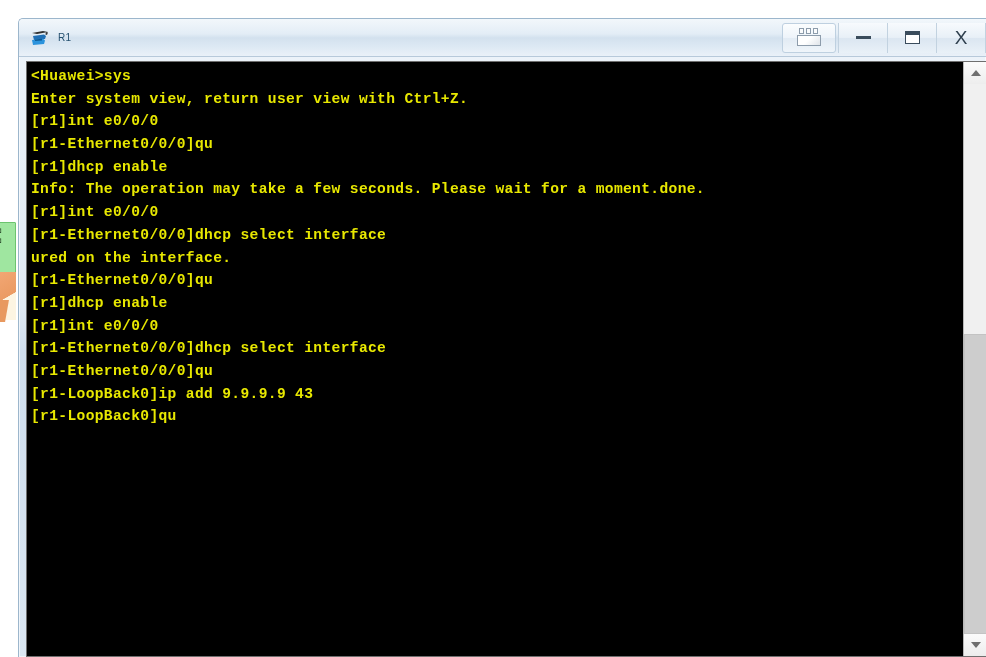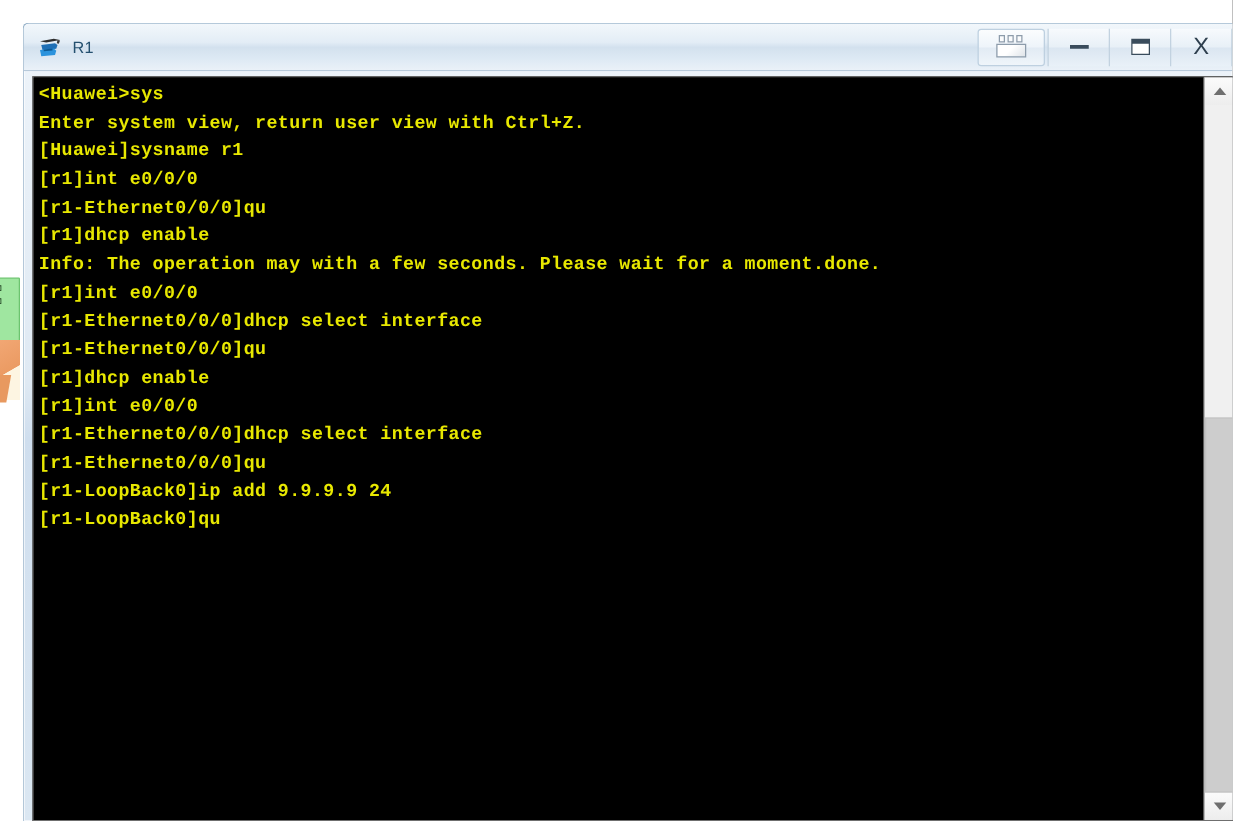--- a/index.html
+++ b/index.html
@@ -89,21 +89,21 @@
 
   .win-icon {
     width: 22px; height: 22px;
     position: relative;
     flex: 0 0 auto;
     margin-right: 7px;
   }
 
   .win-title {
     font-family: "Liberation Sans", sans-serif;
-    font-size: 13px;
+    font-size: 10px;
     color: #24506f;
     font-weight: 400;
     letter-spacing: 0.2px;
     flex: 1 1 auto;
     white-space: nowrap;
     overflow: hidden;
   }
 
   .win-buttons {
     display: flex;
@@ -288,33 +288,33 @@
       </div>
 
     </div>
   </div>
 
   <div id="term-wrap">
 
     <div id="term" style="color: rgb(232, 232, 0); background: rgb(0, 0, 0);">
         <div class="tline">&lt;Huawei&gt;sys</div>
         <div class="tline">Enter system view, return user view with Ctrl+Z.</div>
-        <div class="tline">[Huawei]sysname r1</div>
         <div class="tline">[r1]int e0/0/0</div>
         <div class="tline">[r1-Ethernet0/0/0]qu</div>
         <div class="tline">[r1]dhcp enable</div>
-        <div class="tline">Info: The operation may with a few seconds. Please wait for a moment.done.</div>
+        <div class="tline">Info: The operation may take a few seconds. Please wait for a moment.done.</div>
         <div class="tline">[r1]int e0/0/0</div>
         <div class="tline">[r1-Ethernet0/0/0]dhcp select interface</div>
+        <div class="tline">ured on the interface.</div>
         <div class="tline">[r1-Ethernet0/0/0]qu</div>
         <div class="tline">[r1]dhcp enable</div>
         <div class="tline">[r1]int e0/0/0</div>
         <div class="tline">[r1-Ethernet0/0/0]dhcp select interface</div>
         <div class="tline">[r1-Ethernet0/0/0]qu</div>
-        <div class="tline">[r1-LoopBack0]ip add 9.9.9.9 24</div>
+        <div class="tline">[r1-LoopBack0]ip add 9.9.9.9 43</div>
         <div class="tline">[r1-LoopBack0]qu</div>
       </div>
 
     <div id="scrollbar">
       <div class="sb-arrow up">
         <span></span>
       </div>
       <div class="sb-track">
         <div class="sb-thumb"></div>
       </div>

